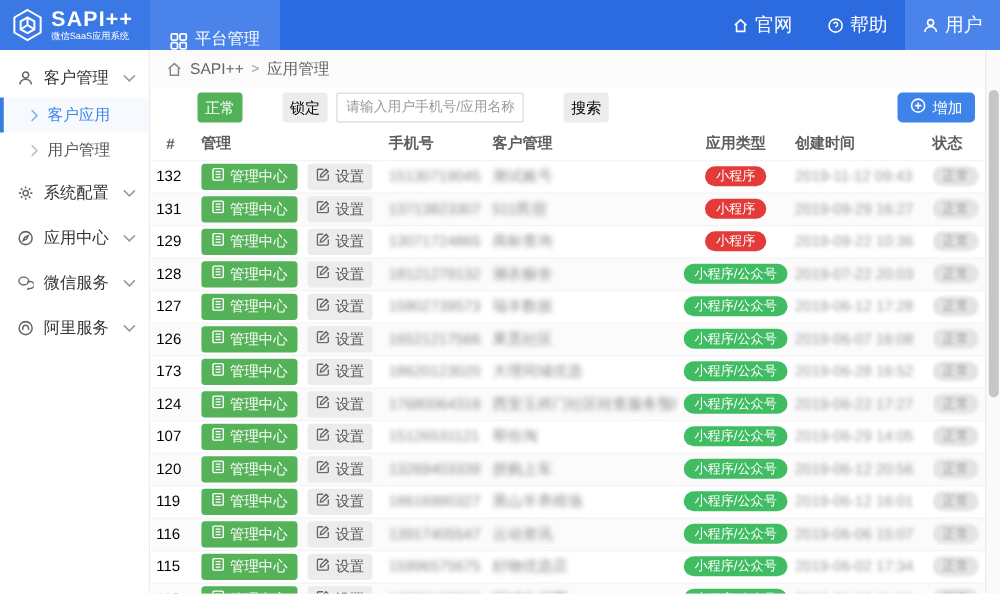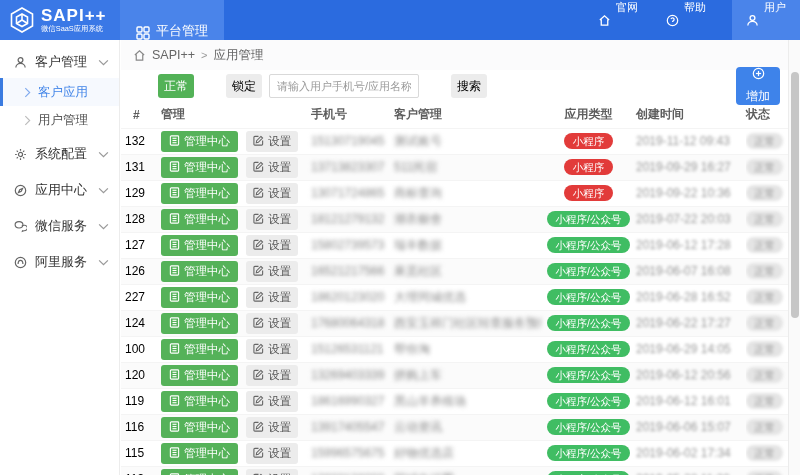--- a/index.html
+++ b/index.html
@@ -8,22 +8,22 @@
 
   
   .topbar { position:absolute; top:0; left:0; width:800px; height:40px; background:#2b6bdf; display:flex; align-items:stretch; color:#fff; z-index:5; }
   .logo { width:120px; background:#3a78e6; display:flex; align-items:center; padding:0 6px 0 8px; gap:5px; }
   .logo-icon svg { display:block; }
   .logo-text { line-height:1.05; }
   .logo-title { font-size:17px; font-weight:bold; letter-spacing:1px; }
   .logo-sub { font-size:8px; transform:scale(.92); transform-origin:left; white-space:nowrap; }
   .top-tab { display:flex; align-items:flex-end; gap:6px; padding:0 16px; font-size:13px; background:#4a84ea; cursor:pointer; }
   .top-right { margin-left:auto; display:flex; align-items:stretch; }
-  .top-link { display:flex; gap:5px; padding:0 14px; font-size:11px; cursor:pointer; }
-  .top-link.user { background:#4a84ea;margin-left:12px; }
+  .top-link { display:flex; align-items:center; gap:5px; padding:0 14px; font-size:15px; cursor:pointer; }
+  .top-link.user { background:#4a84ea; }
   .ticon { display:inline-flex; align-items:center; }
 
   
   .sidebar { position:absolute; top:40px; left:0; width:120px; height:435px; background:#fff; border-right:1px solid #ececec; padding-top:6px; }
   .side-group { height:32px; display:flex; align-items:center; padding:0 10px 0 14px; font-size:13px; color:#333; cursor:pointer; }
   .side-group .gicon { color:#666; margin-right:8px; display:inline-flex; }
   .side-group .chev { margin-left:auto; color:#999; display:inline-flex; }
   .side-sub { height:28px; display:flex; align-items:center; padding-left:24px; font-size:12.5px; color:#555; cursor:pointer; position:relative; }
   .side-sub .arr { color:#bbb; margin-right:7px; display:inline-flex; }
   .side-sub.active { color:#4285e8; background:#f6f9fe; }
@@ -36,21 +36,21 @@
   .breadcrumb { height:30px; display:flex; align-items:center; gap:6px; padding-left:12px; font-size:12.5px; color:#666; background:#fbfbfc; }
   .breadcrumb .bicon { color:#888; display:inline-flex; }
   .breadcrumb .sep { color:#999; font-size:11px; }
 
   .toolbar { height:32px; display:flex; align-items:center; gap:7px; padding-left:12px; padding-right:8px; }
   .btn { height:24px; border:none; border-radius:3px; font-size:12px; padding:0 6px; cursor:pointer; font-family:inherit;margin-left:25px; }
   .btn-green { background:#53b257; color:#fff; }
   .btn-grey { background:#ececec; color:#000000; }
   .search-input { height:24px; width:150px; border:1px solid #d9d9d9; border-radius:2px; font-size:11px; padding:0 7px; color:#333; font-family:inherit; }
   .search-input::placeholder { color:#9a9a9a; }
-  .btn-add { margin-left:auto; height:38px; background:#3e83ea; color:#fff; border:none; border-radius:4px; font-size:12px; padding:0 10px; display:flex; align-items:center; gap:5px; cursor:pointer; font-family:inherit;flex-direction:column; }
+  .btn-add { margin-left:auto; height:24px; background:#3e83ea; color:#fff; border:none; border-radius:4px; font-size:12px; padding:0 10px; display:flex; align-items:center; gap:5px; cursor:pointer; font-family:inherit; }
 
   
   table { width:667px; border-collapse:collapse; table-layout:fixed; }
   col.c1{width:40px} col.c2{width:150px} col.c3{width:83px} col.c4{width:147px} col.c5{width:95px} col.c6{width:110px} col.c7{width:42px}
   thead th { height:26px; font-size:12px; color:#5d5d5d; font-weight:bold; text-align:left; padding:0; white-space:nowrap; }
   thead th.th-id { padding-left:12px; }
   thead th.th-type { text-align:center; }
   tbody td { height:26px; padding:0; font-size:12px; white-space:nowrap; overflow:hidden; }
   tbody tr { border-top:1px solid #f4f4f4; }
   tbody tr:nth-child(even) { background:#fbfbfb; }
@@ -456,21 +456,21 @@
       </button>
     </td>
     <td class="c-phone blur">16521217566</td>
     <td class="c-name blur">果觅社区</td>
     <td class="c-type"><span class="badge green">小程序/公众号</span></td>
     <td class="c-date blur-d">2019-06-07 16:08</td>
     <td class="c-status"><span class="pill">正常</span></td>
   </tr>
 
   <tr>
-    <td class="c-id">227</td>
+    <td class="c-id">173</td>
     <td class="c-manage">
       <button class="btn-manage">
         <span>
           <svg width="11" height="11" viewBox="0 0 12 12" fill="none" stroke="#fff" stroke-width="1.2">
             <rect x="1.5" y="1" width="9" height="10" rx="1"></rect>
                     <line x1="3.8" y1="3.6" x2="8.2" y2="3.6"></line>
                     <line x1="3.8" y1="6" x2="8.2" y2="6"></line>
                     <line x1="3.8" y1="8.4" x2="8.2" y2="8.4"></line>
           </svg>
         </span>
@@ -518,21 +518,21 @@
       </button>
     </td>
     <td class="c-phone blur">17680064318</td>
     <td class="c-name blur">西安玉祥门社区转查服务预约系统</td>
     <td class="c-type"><span class="badge green">小程序/公众号</span></td>
     <td class="c-date blur-d">2019-06-22 17:27</td>
     <td class="c-status"><span class="pill">正常</span></td>
   </tr>
 
   <tr>
-    <td class="c-id">100</td>
+    <td class="c-id">107</td>
     <td class="c-manage">
       <button class="btn-manage">
         <span>
           <svg width="11" height="11" viewBox="0 0 12 12" fill="none" stroke="#fff" stroke-width="1.2">
             <rect x="1.5" y="1" width="9" height="10" rx="1"></rect>
                     <line x1="3.8" y1="3.6" x2="8.2" y2="3.6"></line>
                     <line x1="3.8" y1="6" x2="8.2" y2="6"></line>
                     <line x1="3.8" y1="8.4" x2="8.2" y2="8.4"></line>
           </svg>
         </span>

